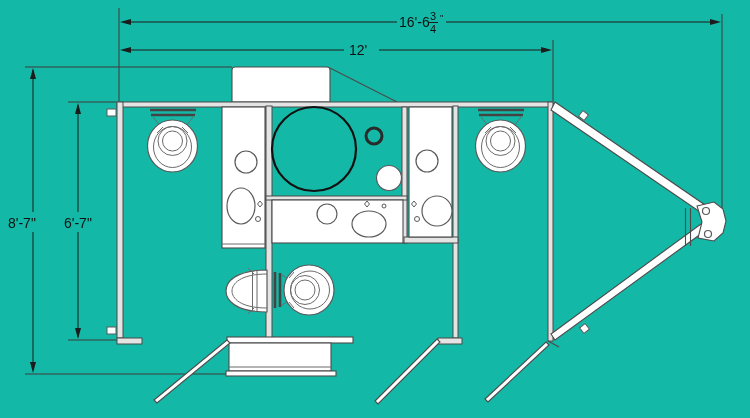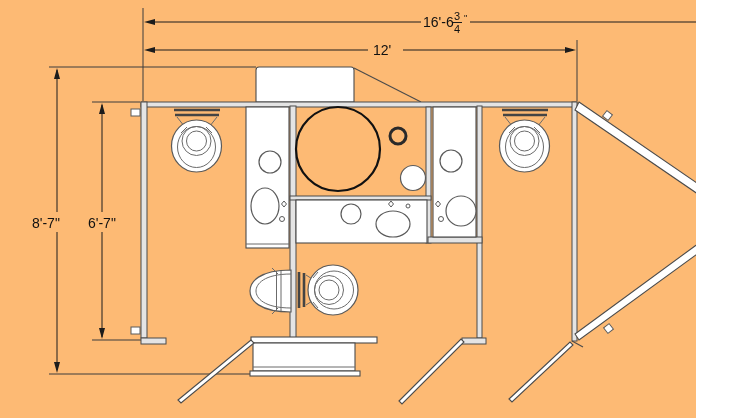--- a/index.html
+++ b/index.html
@@ -1,16 +1,16 @@
 <!DOCTYPE html>
 <html><head>
 <meta charset="utf-8">
 <style>
   html,body{margin:0;padding:0;background:#ffffff;}
-  .stage{position:relative;width:672px;height:418px;background:#fdba74;overflow:hidden;padding-left:24px;}
+  .stage{position:relative;width:750px;height:418px;background:#14b8a6;overflow:hidden;}
   svg{display:block;}
   .ln   {stroke:#4b4b4b;stroke-width:1.1;fill:none;}
   .lnt  {stroke:#6b6b6b;stroke-width:1;fill:none;}
   .wall {fill:#e4e4e4;stroke:#4b4b4b;stroke-width:1;}
   .white{fill:#ffffff;stroke:#4b4b4b;stroke-width:1.1;}
   .dim  {stroke:#1c1c1c;stroke-width:1;fill:none;}
   .ext  {stroke:#3c3c3c;stroke-width:1;fill:none;}
   .arr  {fill:#1c1c1c;stroke:none;}
   .txt  {font-family:"Liberation Sans",sans-serif;font-size:14px;fill:#111;}
   .txtS {font-family:"Liberation Sans",sans-serif;font-size:11px;fill:#111;}

